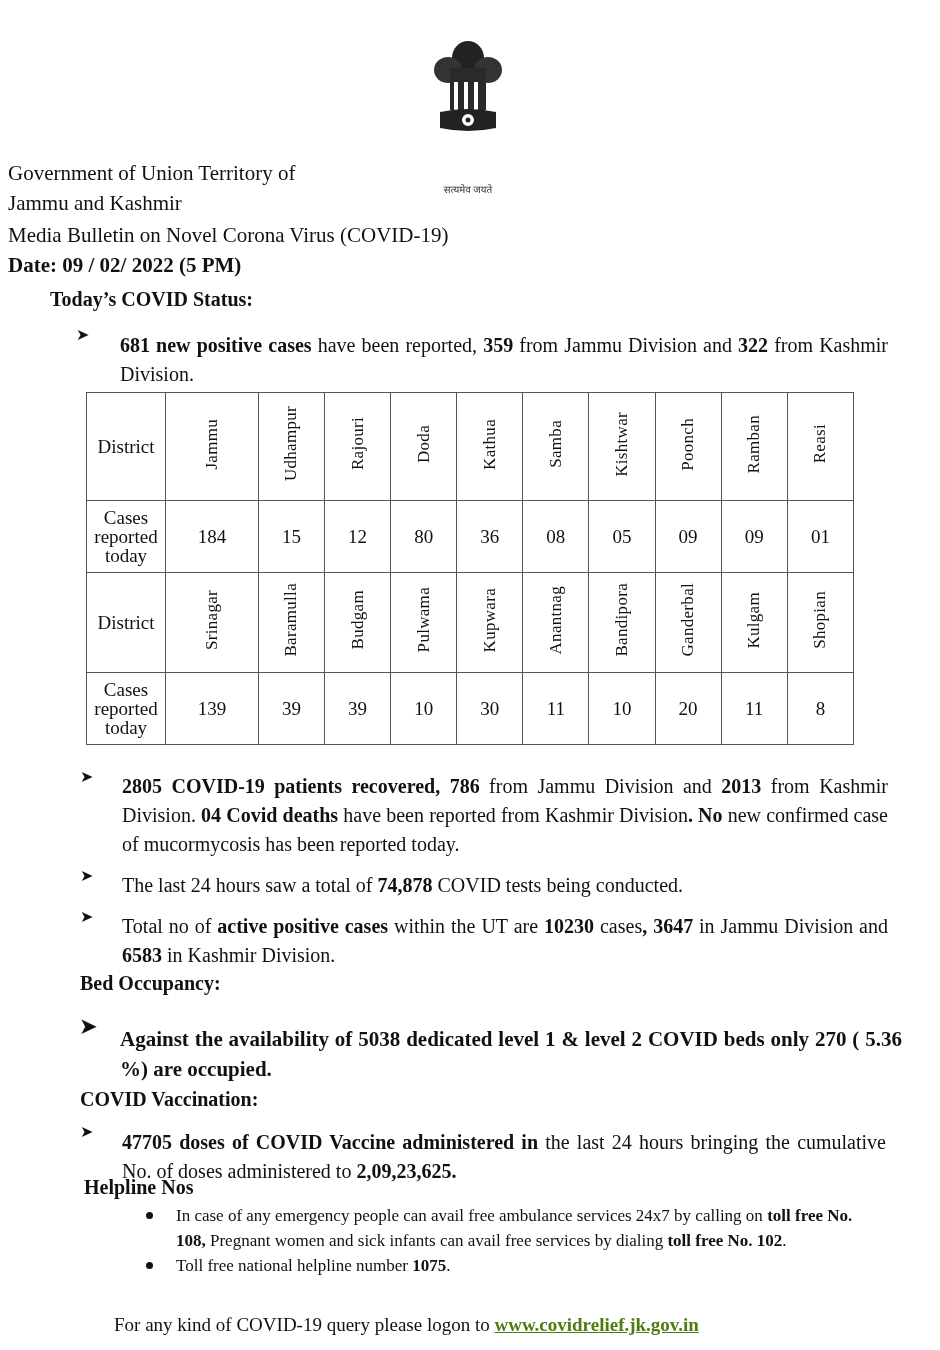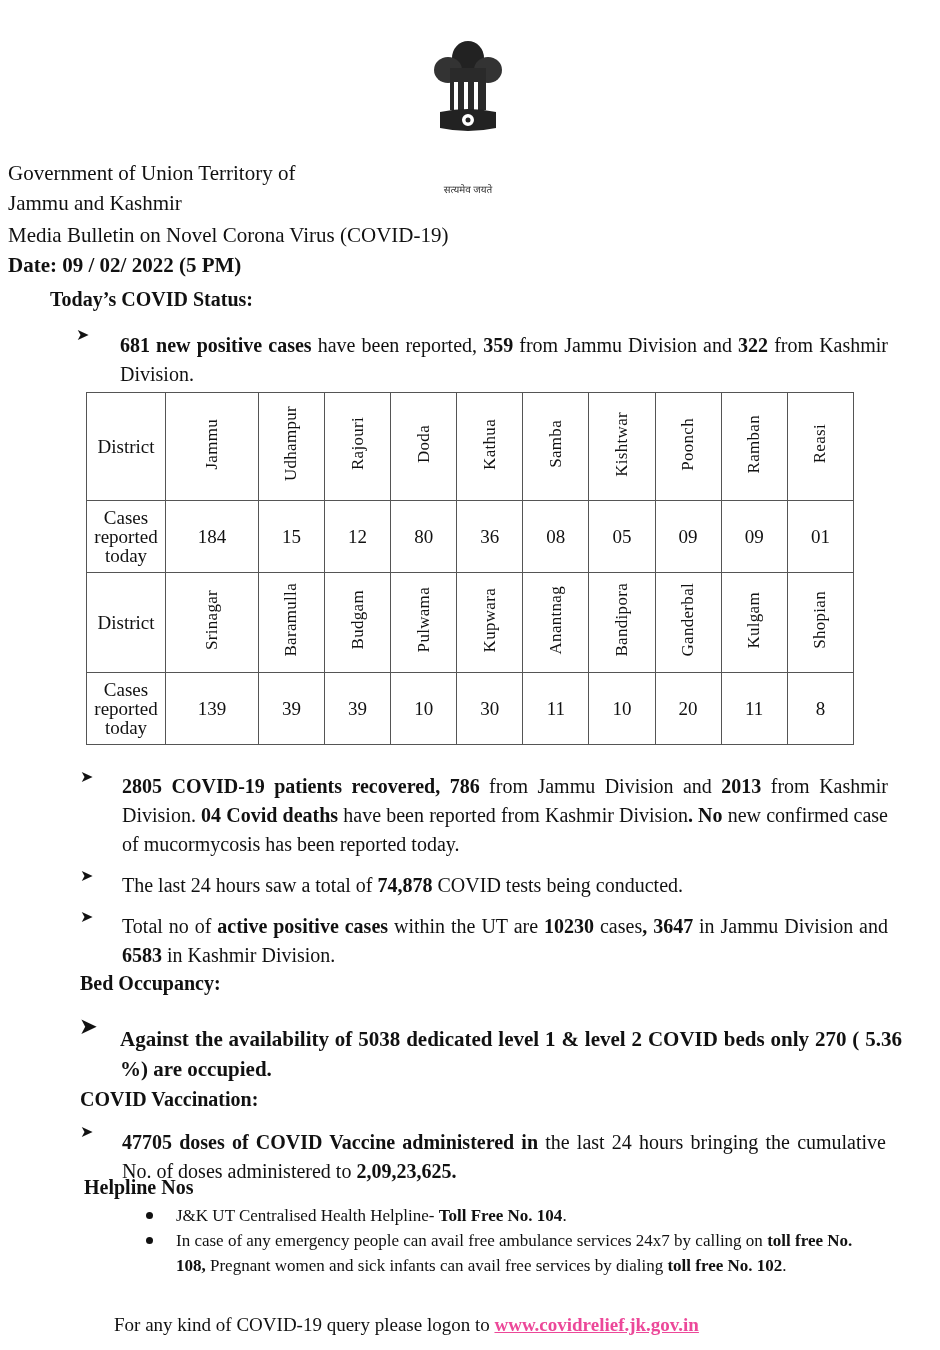--- a/index.html
+++ b/index.html
@@ -18,21 +18,21 @@
   table.dist td { border:1.5px solid #555; text-align:center; vertical-align:middle; font-size:19px; padding:0; }
   td.lbl { width:78px; font-size:17px; }
   td.lbl2 { font-size:16px; line-height:19px; }
   .vert { writing-mode:vertical-rl; transform:rotate(180deg); font-size:17px; display:inline-block; letter-spacing:0.3px; }
   tr.hdr { height:108px; }
   tr.val { height:72px; }
   tr.hdr2 { height:100px; }
   ul.help { margin:0; padding:0; list-style:none; }
   ul.help li { position:relative; font-size:17px; line-height:25px; padding-left:30px; }
   ul.help li .dot { position:absolute; left:0; top:9px; width:7px; height:7px; border-radius:50%; background:#111; }
-  a.link { color:#ec4899; font-weight:bold; text-decoration:underline; }
+  a.link { color:#4d7c0f; font-weight:bold; text-decoration:underline; }
 </style>
 </head>
 <body>
 
 <div class="abs emblem">
   <svg width="100" height="120" viewBox="0 0 100 120">
     <ellipse cx="50" cy="30" rx="16" ry="17" fill="#222"></ellipse>
     <ellipse cx="30" cy="42" rx="14" ry="13" fill="#333"></ellipse>
     <ellipse cx="70" cy="42" rx="14" ry="13" fill="#333"></ellipse>
     <rect x="32" y="40" width="36" height="42" fill="#2a2a2a"></rect>
@@ -135,19 +135,19 @@
 <p class="abs para" style="left:108px;top:1012px;width:782px;font-size:21px;font-weight:bold;line-height:30px;">Against the availability of 5038 dedicated level 1 &amp; level 2 COVID beds only 270 ( 5.36 %) are occupied.</p>
 
 <div class="abs section" style="left:80px;top:1088px;">COVID Vaccination:</div>
 <div class="abs bullet-arrow" style="left:80px;top:1122px;">➤</div>
 <p class="abs para" style="left:110px;top:1116px;width:764px;">
   <b>47705 doses of COVID Vaccine administered in</b><span> the last 24 hours bringing the cumulative No. of doses administered to </span><b>2,09,23,625.</b>
 </p>
 
 <div class="abs section" style="left:84px;top:1176px;">Helpline Nos</div>
 <ul class="abs help" style="left:146px;top:1203px;width:730px;">
-  <li><span class="dot"></span><span>J&amp;K UT Centralised Health Helpline- </span><b>Toll Free No. 104</b>.</li>
   <li><span class="dot"></span><span>In case of any emergency people can avail free ambulance services 24x7 by calling on </span><b>toll free No. 108,</b><span> Pregnant women and sick infants can avail free services by dialing </span><b>toll free No. 102</b>.</li>
+  <li><span class="dot"></span><span>Toll free national helpline number </span><b>1075</b>.</li>
 </ul>
 
 <div class="abs" style="left:114px;top:1314px;font-size:19px;">
   <span>For any kind of COVID-19 query please logon to </span><a class="link">www.covidrelief.jk.gov.in</a>
 </div>
 
 </body></html>

